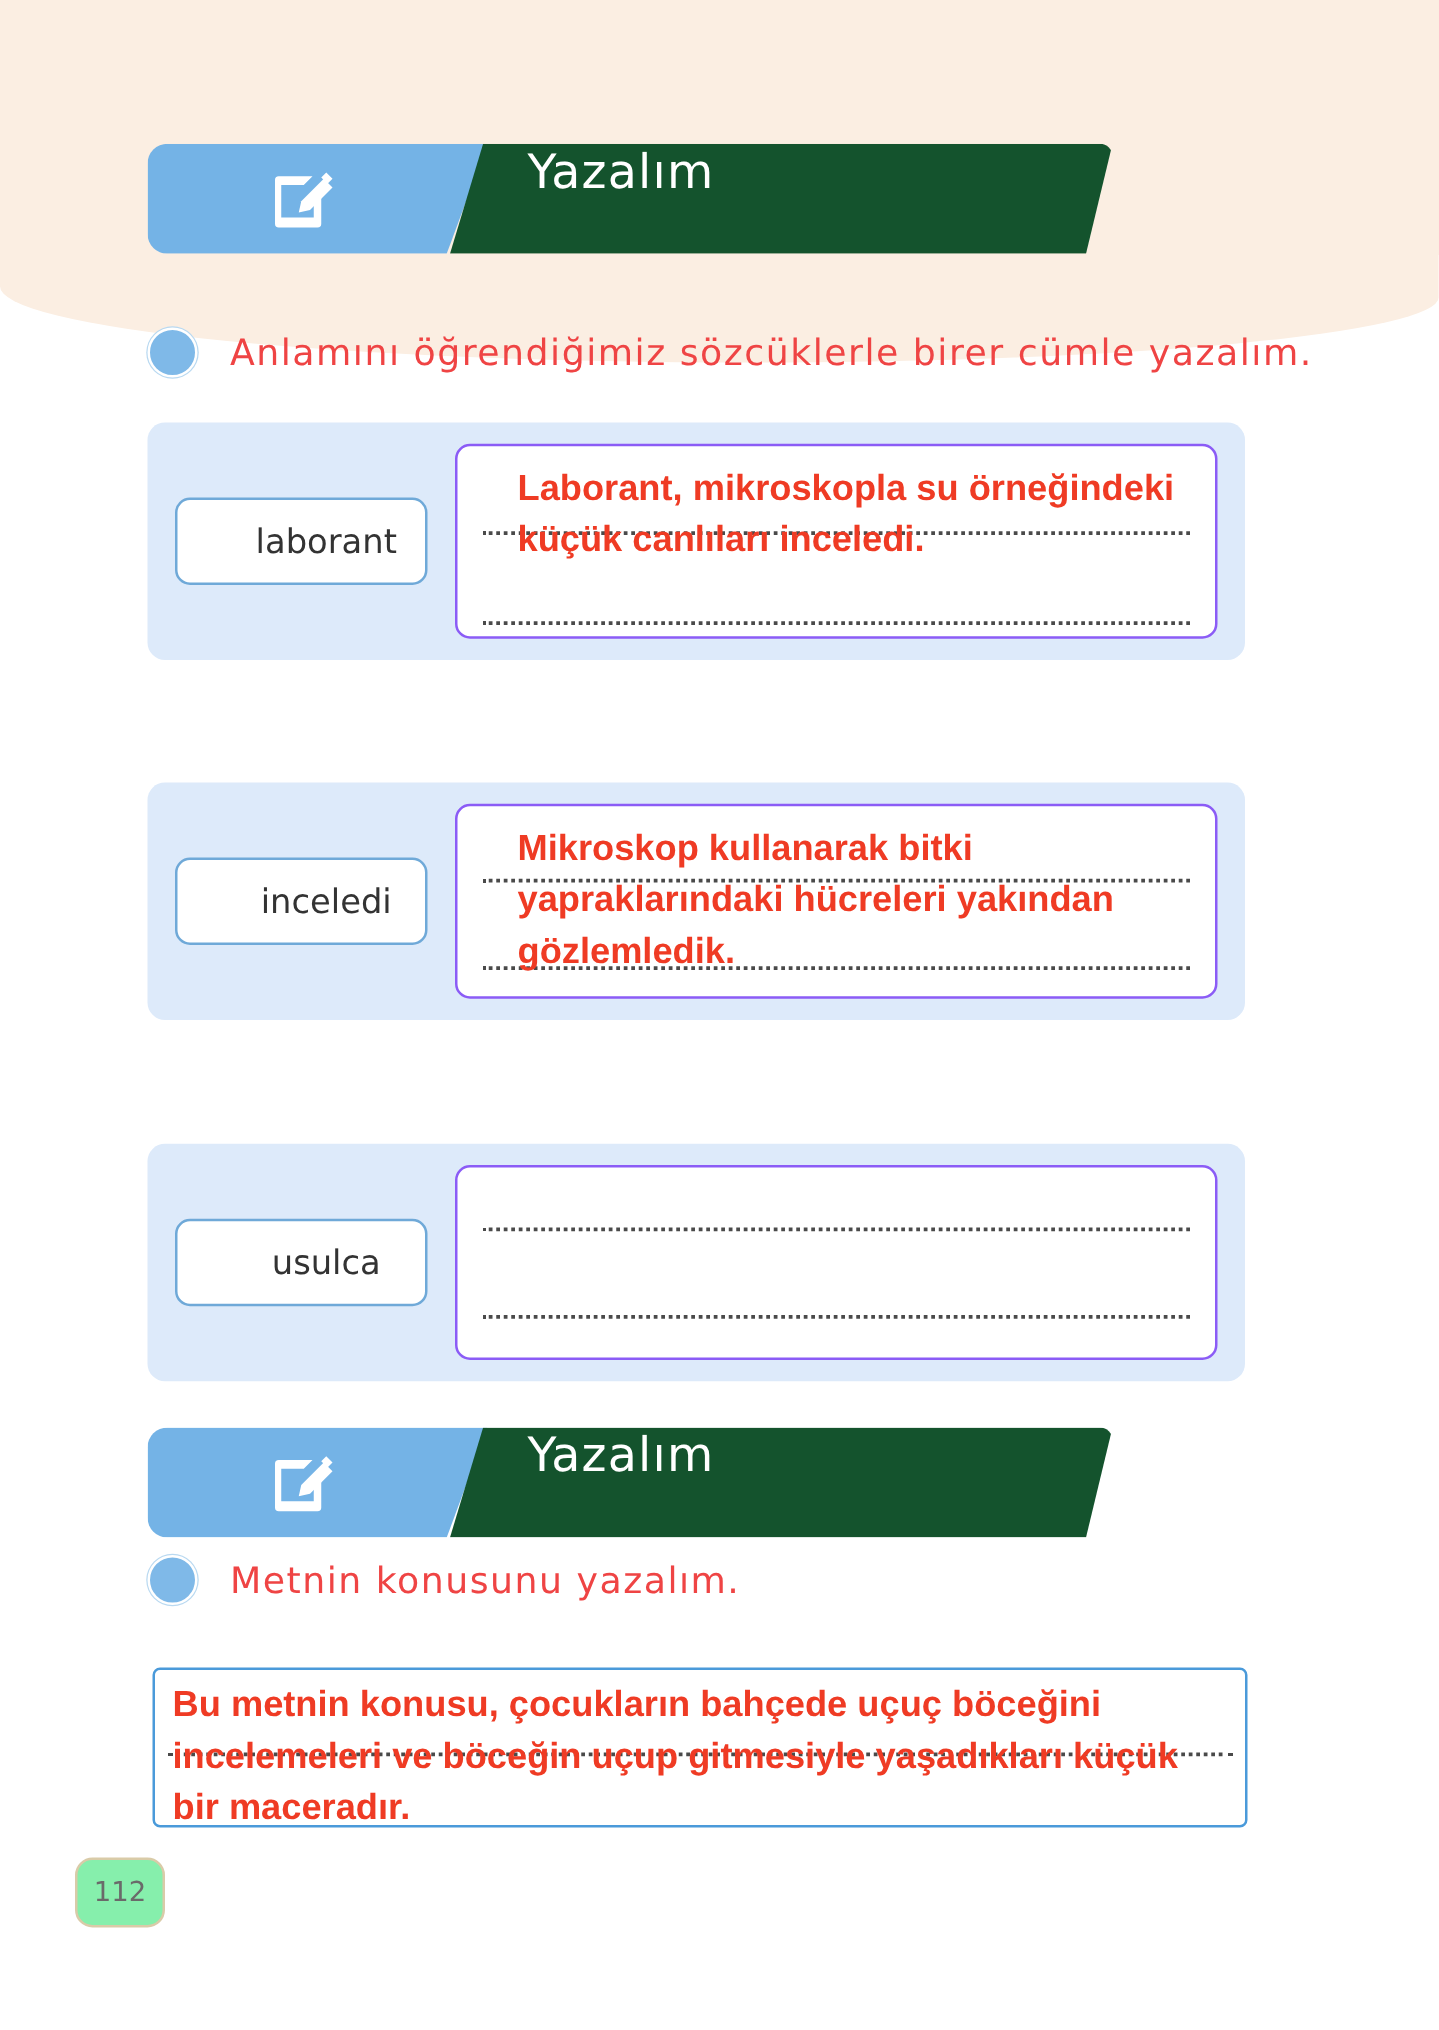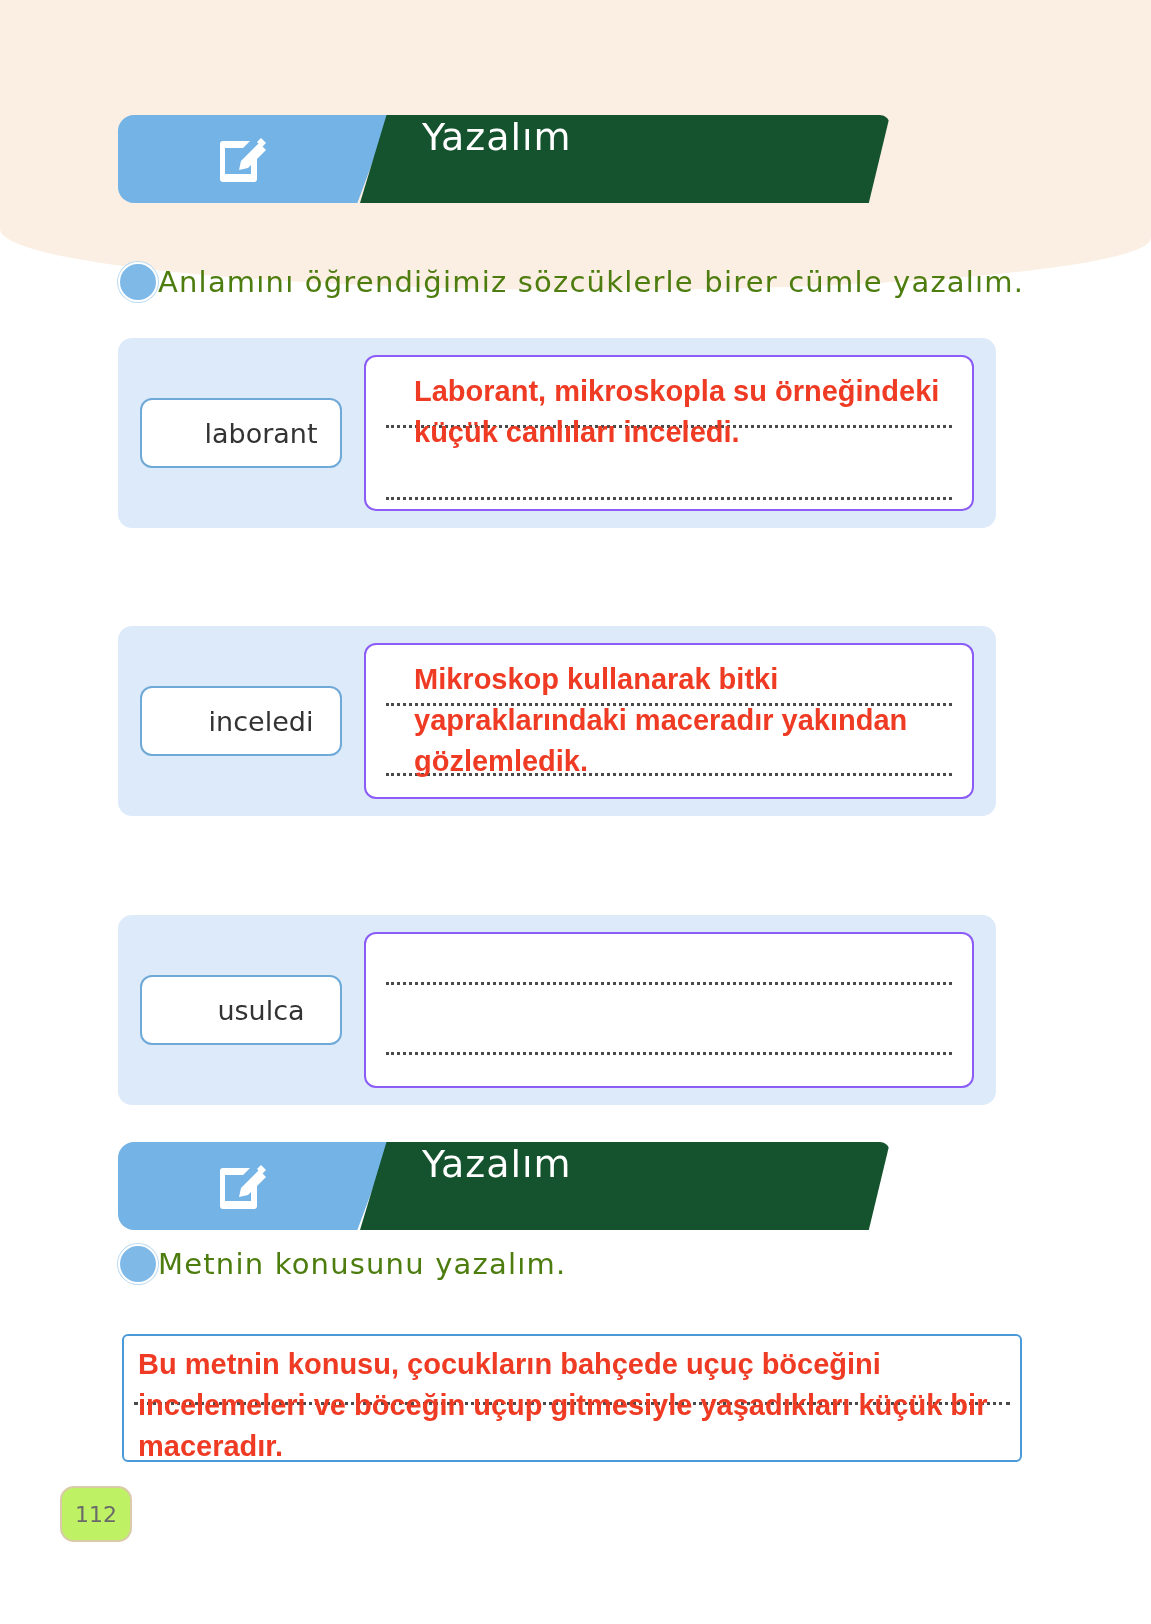--- a/index.html
+++ b/index.html
@@ -83,22 +83,23 @@
   .bullet {
     width: 36px;
     height: 36px;
     border-radius: 50%;
     background: #7fb9e8;
     border: 2px solid #ffffff;
     box-shadow: 0 0 0 1px #b9d9f1;
     flex: none;
   }
   .instruction-text {
+    margin-left: 26px;
     font-size: 29px;
-    color: #4d7c0f;
+    color: #ef4444;
     letter-spacing: 1.2px;
     font-family: "DejaVu Sans", sans-serif;
   }
 
   
   .word-block {
     position: absolute;
     background: #ddeafa;
     border-radius: 14px;
     display: flex;
@@ -172,21 +173,21 @@
     font-family: "Liberation Sans", sans-serif;
   }
 
   
   .page-number {
     position: absolute;
     left: 60px;
     top: 1486px;
     width: 68px;
     height: 52px;
-    background: #bef264;
+    background: #86efac;
     border: 2px solid #d9cba8;
     border-radius: 14px;
     display: flex;
     align-items: center;
     justify-content: center;
     font-size: 22px;
     color: #6a6a6a;
     font-family: "DejaVu Sans", sans-serif;
   }
 </style>
@@ -228,21 +229,21 @@
     </div>
   </div>
 
   <div class="word-block" style="left:118px; top:626px; width:878px; height:190px;">
     <div class="word-chip">
       <span>inceledi</span>
     </div>
     <div class="answer-box">
       <div class="dotline" style="top:58px;"></div>
       <div class="dotline" style="top:128px;"></div>
-      <div class="handwriting">Mikroskop kullanarak bitki yapraklarındaki maceradır yakından gözlemledik.</div>
+      <div class="handwriting">Mikroskop kullanarak bitki yapraklarındaki hücreleri yakından gözlemledik.</div>
     </div>
   </div>
 
   <div class="word-block" style="left:118px; top:915px; width:878px; height:190px;">
     <div class="word-chip">
       <span>usulca</span>
     </div>
     <div class="answer-box">
       <div class="dotline" style="top:48px;"></div>
       <div class="dotline" style="top:118px;"></div>
@@ -262,20 +263,20 @@
     <div class="banner-text-part">
       <span class="banner-label">Yazalım</span>
     </div>
   </div>
 
   <div class="instruction" style="left:118px; top:1244px;">
     <span class="bullet"></span>
     <span class="instruction-text">Metnin konusunu yazalım.</span>
   </div>
 
-  <div class="topic-box" style="left:122px; top:1334px; width:872px; height:124px;padding-left:24px;">
+  <div class="topic-box" style="left:122px; top:1334px; width:872px; height:124px;">
     <div class="dotline" style="top:66px; left:10px; right:10px;"></div>
     <div class="topic-text">Bu metnin konusu, çocukların bahçede uçuç böceğini incelemeleri ve böceğin uçup gitmesiyle yaşadıkları küçük bir maceradır.</div>
   </div>
 
   <div class="page-number">112</div>
 
 </div>
 
 </body></html>

